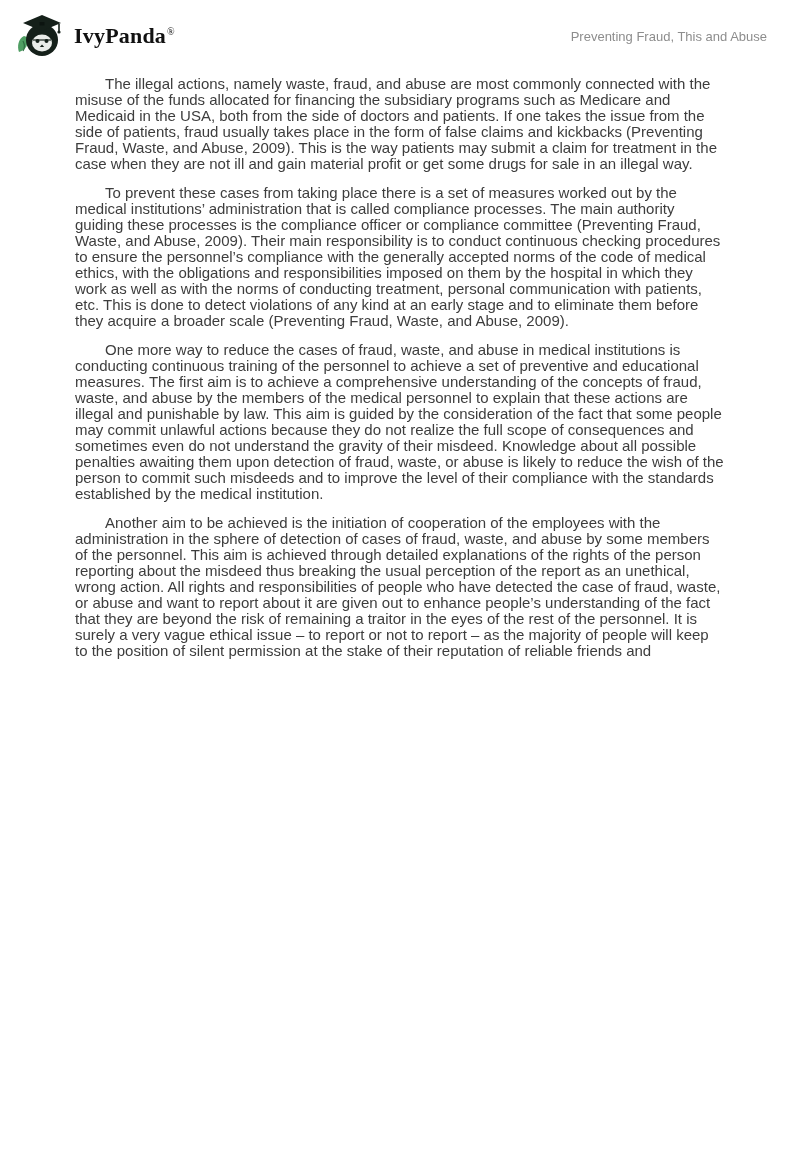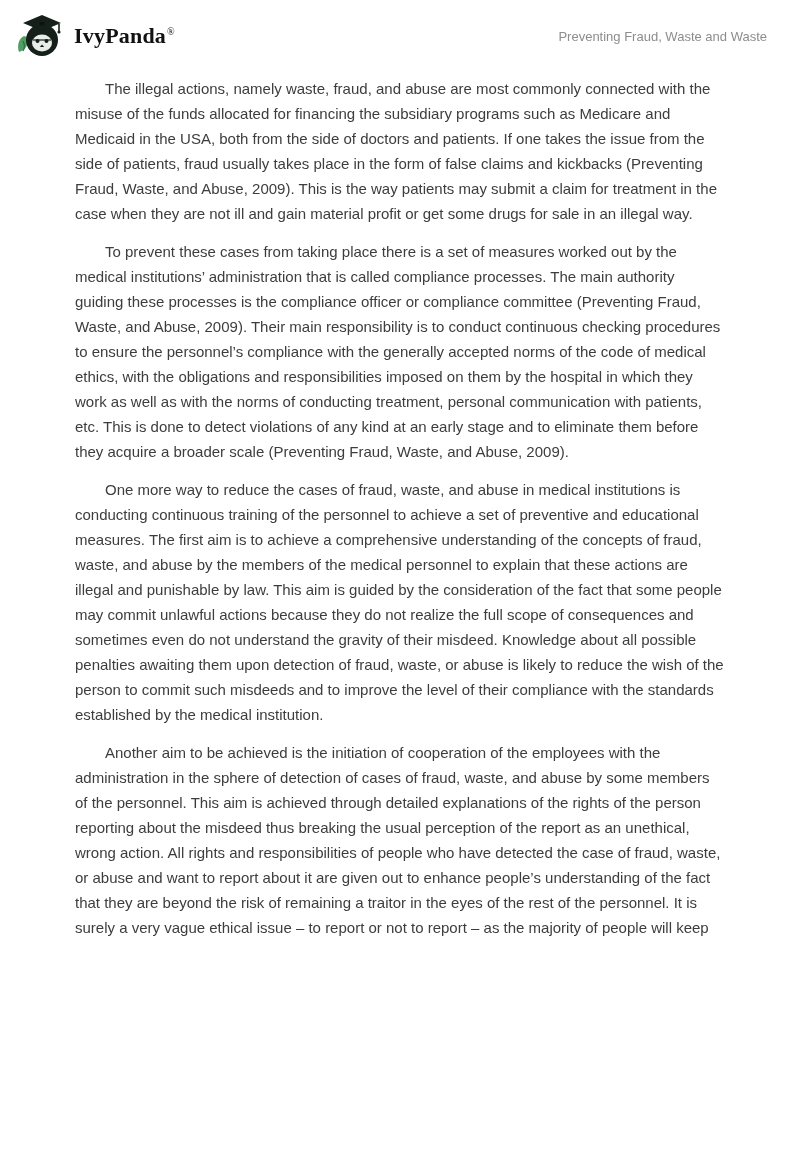--- a/index.html
+++ b/index.html
@@ -50,21 +50,21 @@
   .doc-title {
     font-size: 13px;
     color: #8d8d8d;
     text-align: right;
   }
   .content {
     padding: 14px 75px 0 75px;
   }
   .para {
     font-size: 15px;
-    line-height: 25px;
+    line-height: 16px;
     color: #3d3d3d;
     text-indent: 30px;
     margin-bottom: 13px;
     text-align: left;
   }
   .footer {
     position: absolute;
     right: 33px;
     bottom: 16px;
     text-align: right;
@@ -102,21 +102,21 @@
 
           <path d="M26 2 L 45 10 L 26 18 L 7 10 Z" fill="#15201a"></path>
           <rect x="23.5" y="9" width="5" height="3.5" fill="#0c1410"></rect>
 
           <path d="M43 11 v 7" stroke="#15201a" stroke-width="1.6" fill="none"></path>
           <circle cx="43" cy="19" r="1.6" fill="#15201a"></circle>
         </svg>
       </span>
       <span class="brand-text"><span>IvyPanda</span><sup>®</sup></span>
     </a>
-    <div class="doc-title">Preventing Fraud, Waste and Waste</div>
+    <div class="doc-title">Preventing Fraud, This and Abuse</div>
   </header>
 
   <main class="content">
     <p class="para">The illegal actions, namely waste, fraud, and abuse are most commonly connected with the misuse of the funds allocated for financing the subsidiary programs such as Medicare and Medicaid in the USA, both from the side of doctors and patients. If one takes the issue from the side of patients, fraud usually takes place in the form of false claims and kickbacks (Preventing Fraud, Waste, and Abuse, 2009). This is the way patients may submit a claim for treatment in the case when they are not ill and gain material profit or get some drugs for sale in an illegal way.</p>
     <p class="para">To prevent these cases from taking place there is a set of measures worked out by the medical institutions’ administration that is called compliance processes. The main authority guiding these processes is the compliance officer or compliance committee (Preventing Fraud, Waste, and Abuse, 2009). Their main responsibility is to conduct continuous checking procedures to ensure the personnel’s compliance with the generally accepted norms of the code of medical ethics, with the obligations and responsibilities imposed on them by the hospital in which they work as well as with the norms of conducting treatment, personal communication with patients, etc. This is done to detect violations of any kind at an early stage and to eliminate them before they acquire a broader scale (Preventing Fraud, Waste, and Abuse, 2009).</p>
     <p class="para">One more way to reduce the cases of fraud, waste, and abuse in medical institutions is conducting continuous training of the personnel to achieve a set of preventive and educational measures. The first aim is to achieve a comprehensive understanding of the concepts of fraud, waste, and abuse by the members of the medical personnel to explain that these actions are illegal and punishable by law. This aim is guided by the consideration of the fact that some people may commit unlawful actions because they do not realize the full scope of consequences and sometimes even do not understand the gravity of their misdeed. Knowledge about all possible penalties awaiting them upon detection of fraud, waste, or abuse is likely to reduce the wish of the person to commit such misdeeds and to improve the level of their compliance with the standards established by the medical institution.</p>
     <p class="para">Another aim to be achieved is the initiation of cooperation of the employees with the administration in the sphere of detection of cases of fraud, waste, and abuse by some members of the personnel. This aim is achieved through detailed explanations of the rights of the person reporting about the misdeed thus breaking the usual perception of the report as an unethical, wrong action. All rights and responsibilities of people who have detected the case of fraud, waste, or abuse and want to report about it are given out to enhance people’s understanding of the fact that they are beyond the risk of remaining a traitor in the eyes of the rest of the personnel. It is surely a very vague ethical issue – to report or not to report – as the majority of people will keep to the position of silent permission at the stake of their reputation of reliable friends and</p>
   </main>
 
 

